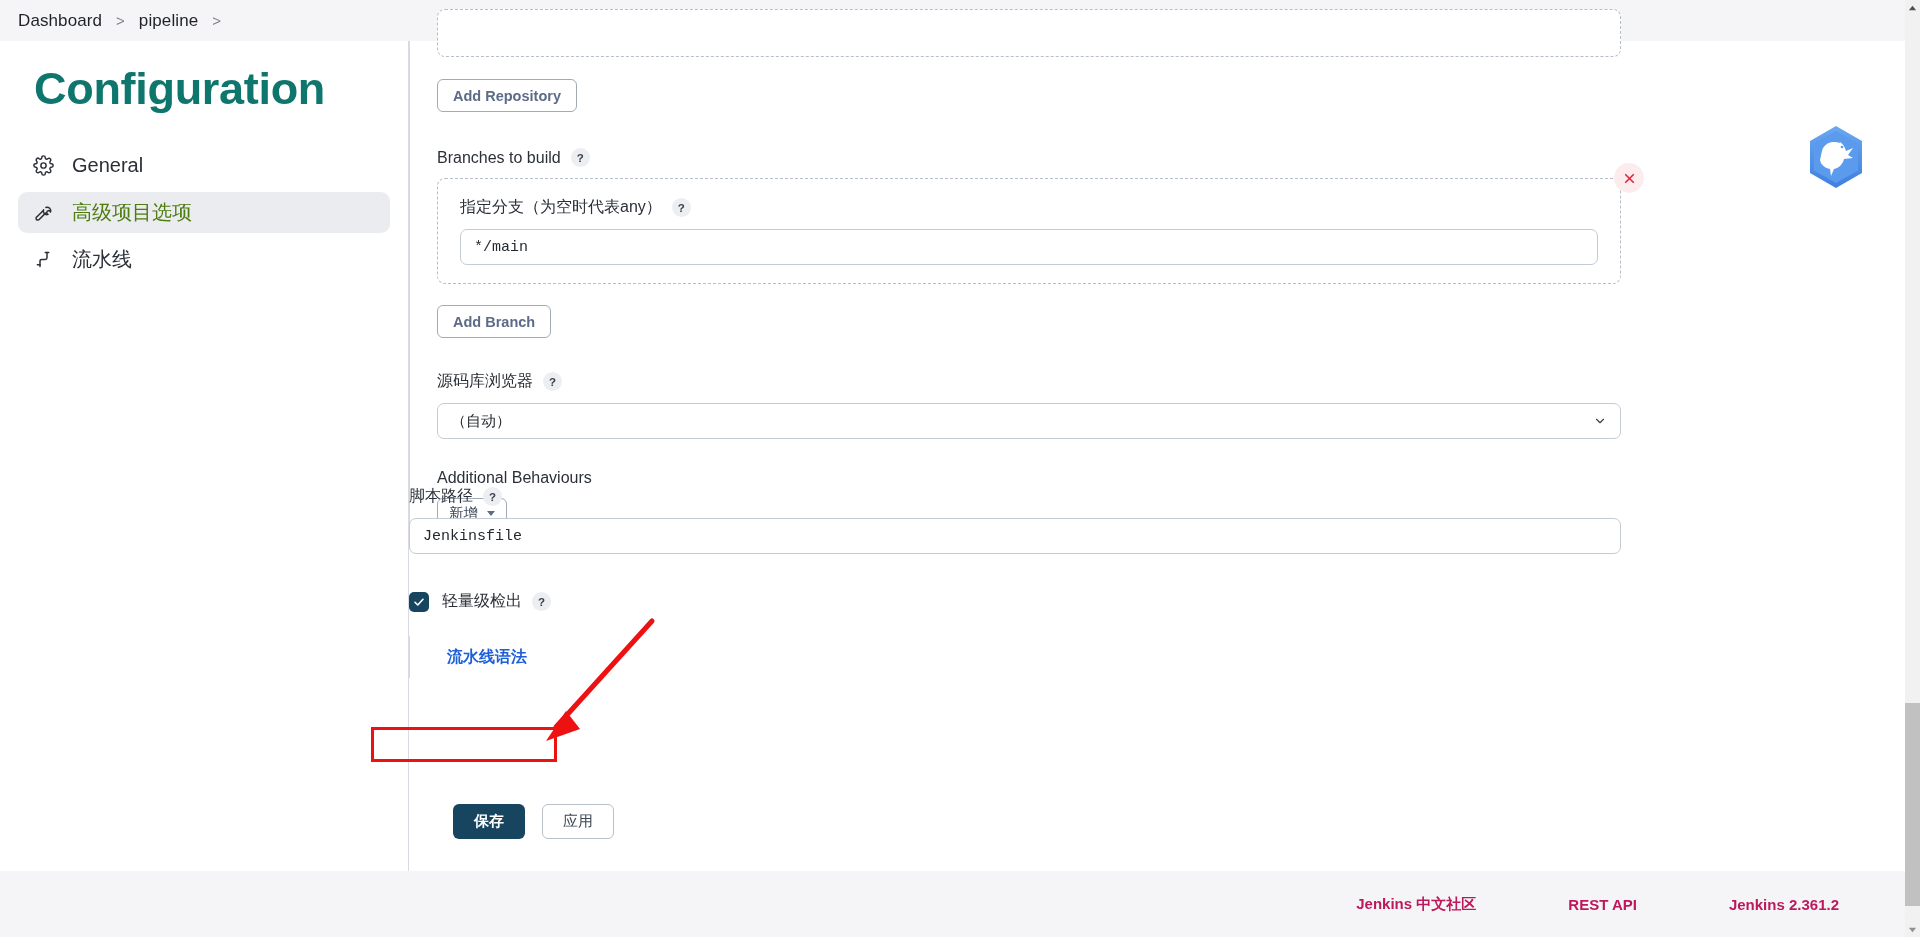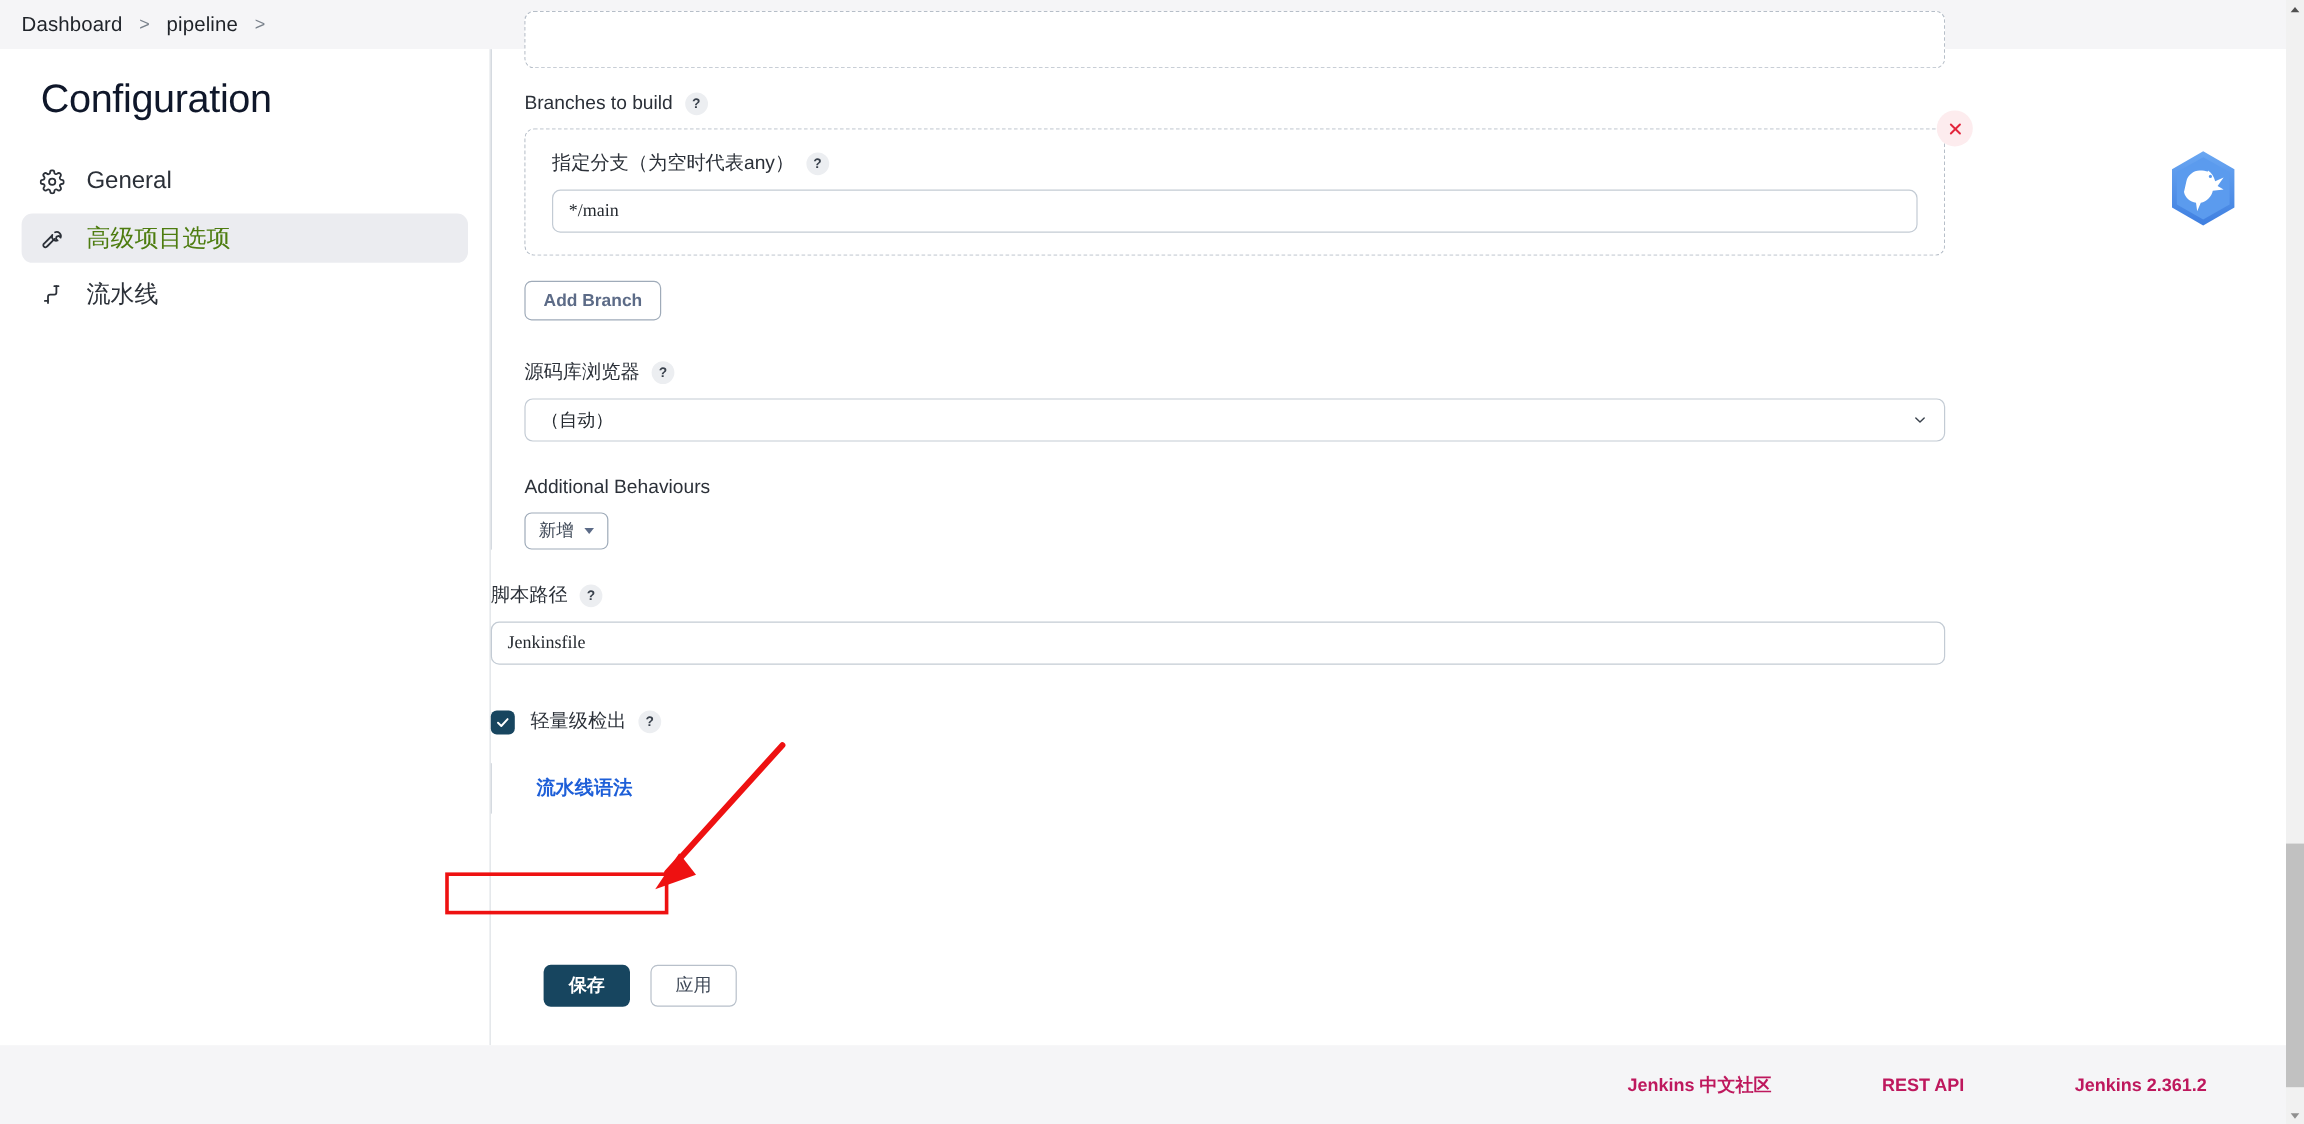--- a/index.html
+++ b/index.html
@@ -36,23 +36,23 @@
   }
 
   
   .sidebar {
     position: absolute; top: 41px; left: 0;
     width: 408px; height: 830px;
     background: #fff;
     padding: 0 18px;
   }
   .page-title {
-    font-size: 33px;
-    font-weight: normal;
-    color: #0f172a;
+    font-size: 45px;
+    font-weight: bold;
+    color: #0f766e;
     letter-spacing: -0.3px;
     margin: 22px 0 0 16px;
   }
   .nav-list { margin-top: 30px; }
   .nav-item {
     display: flex; align-items: center;
     height: 41px;
     padding: 0 14px;
     margin-bottom: 6px;
     border-radius: 9px;
@@ -149,21 +149,21 @@
   .text-input {
     display: block;
     width: 100%;
     height: 36px;
     border: 1px solid #c3cbd4;
     border-radius: 7px;
     background: #fff;
     padding: 0 13px;
     font-size: 15px;
     color: #24292f;
-    font-family: Liberation Serif, serif;
+    font-family: Liberation Mono, monospace;
     outline: none;
   }
 
   .select-input {
     display: flex; align-items: center;
     width: 100%;
     height: 36px;
     border: 1px solid #c3cbd4;
     border-radius: 7px;
     background: #fff;
@@ -387,20 +387,23 @@
   </div>
 
   <div class="rail-divider"></div>
 
   <div class="form-area">
 
     <div class="scm-group">
 
       <div class="repo-block-cut"></div>
 
+      <div style="margin-top:38px;">
+        <button class="btn">Add Repository</button>
+      </div>
 
       <div style="margin-top:36px;">
         <div class="field-label">
           <span>Branches to build</span>
           <span class="help-badge">?</span>
         </div>
 
         <div class="dashed-block" style="width:1184px;">
           <button class="remove-btn">
             <svg viewBox="0 0 24 24" fill="none" stroke="#e3253c" stroke-width="3" stroke-linecap="round">

